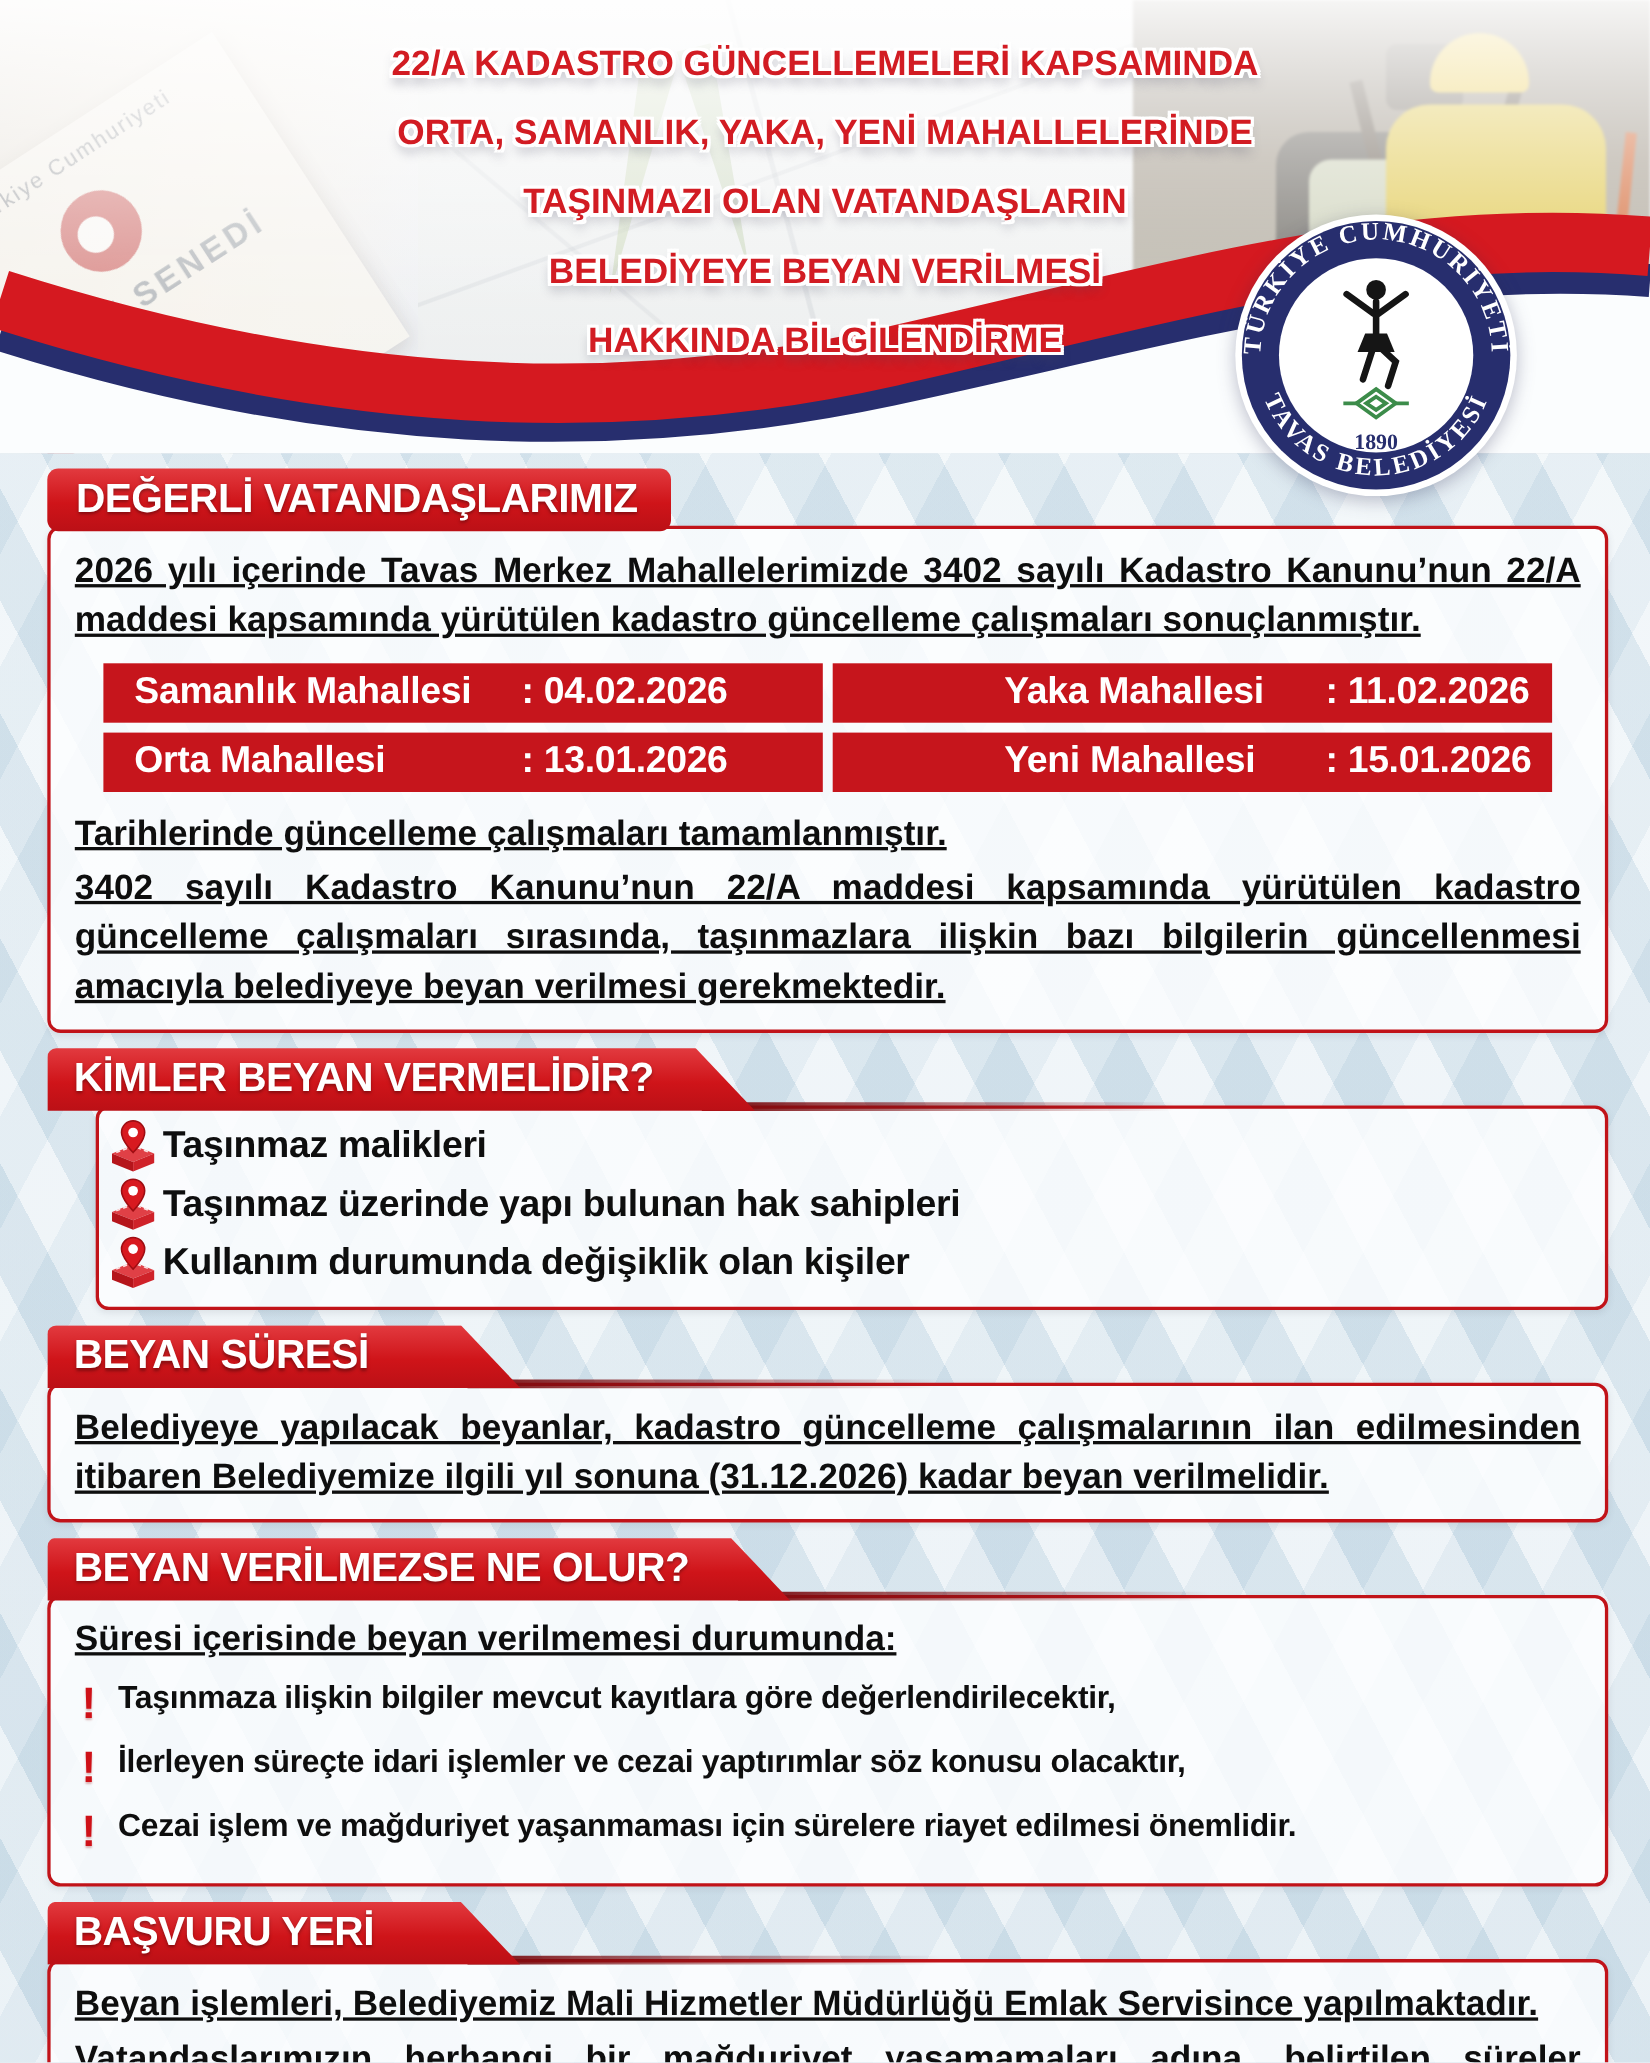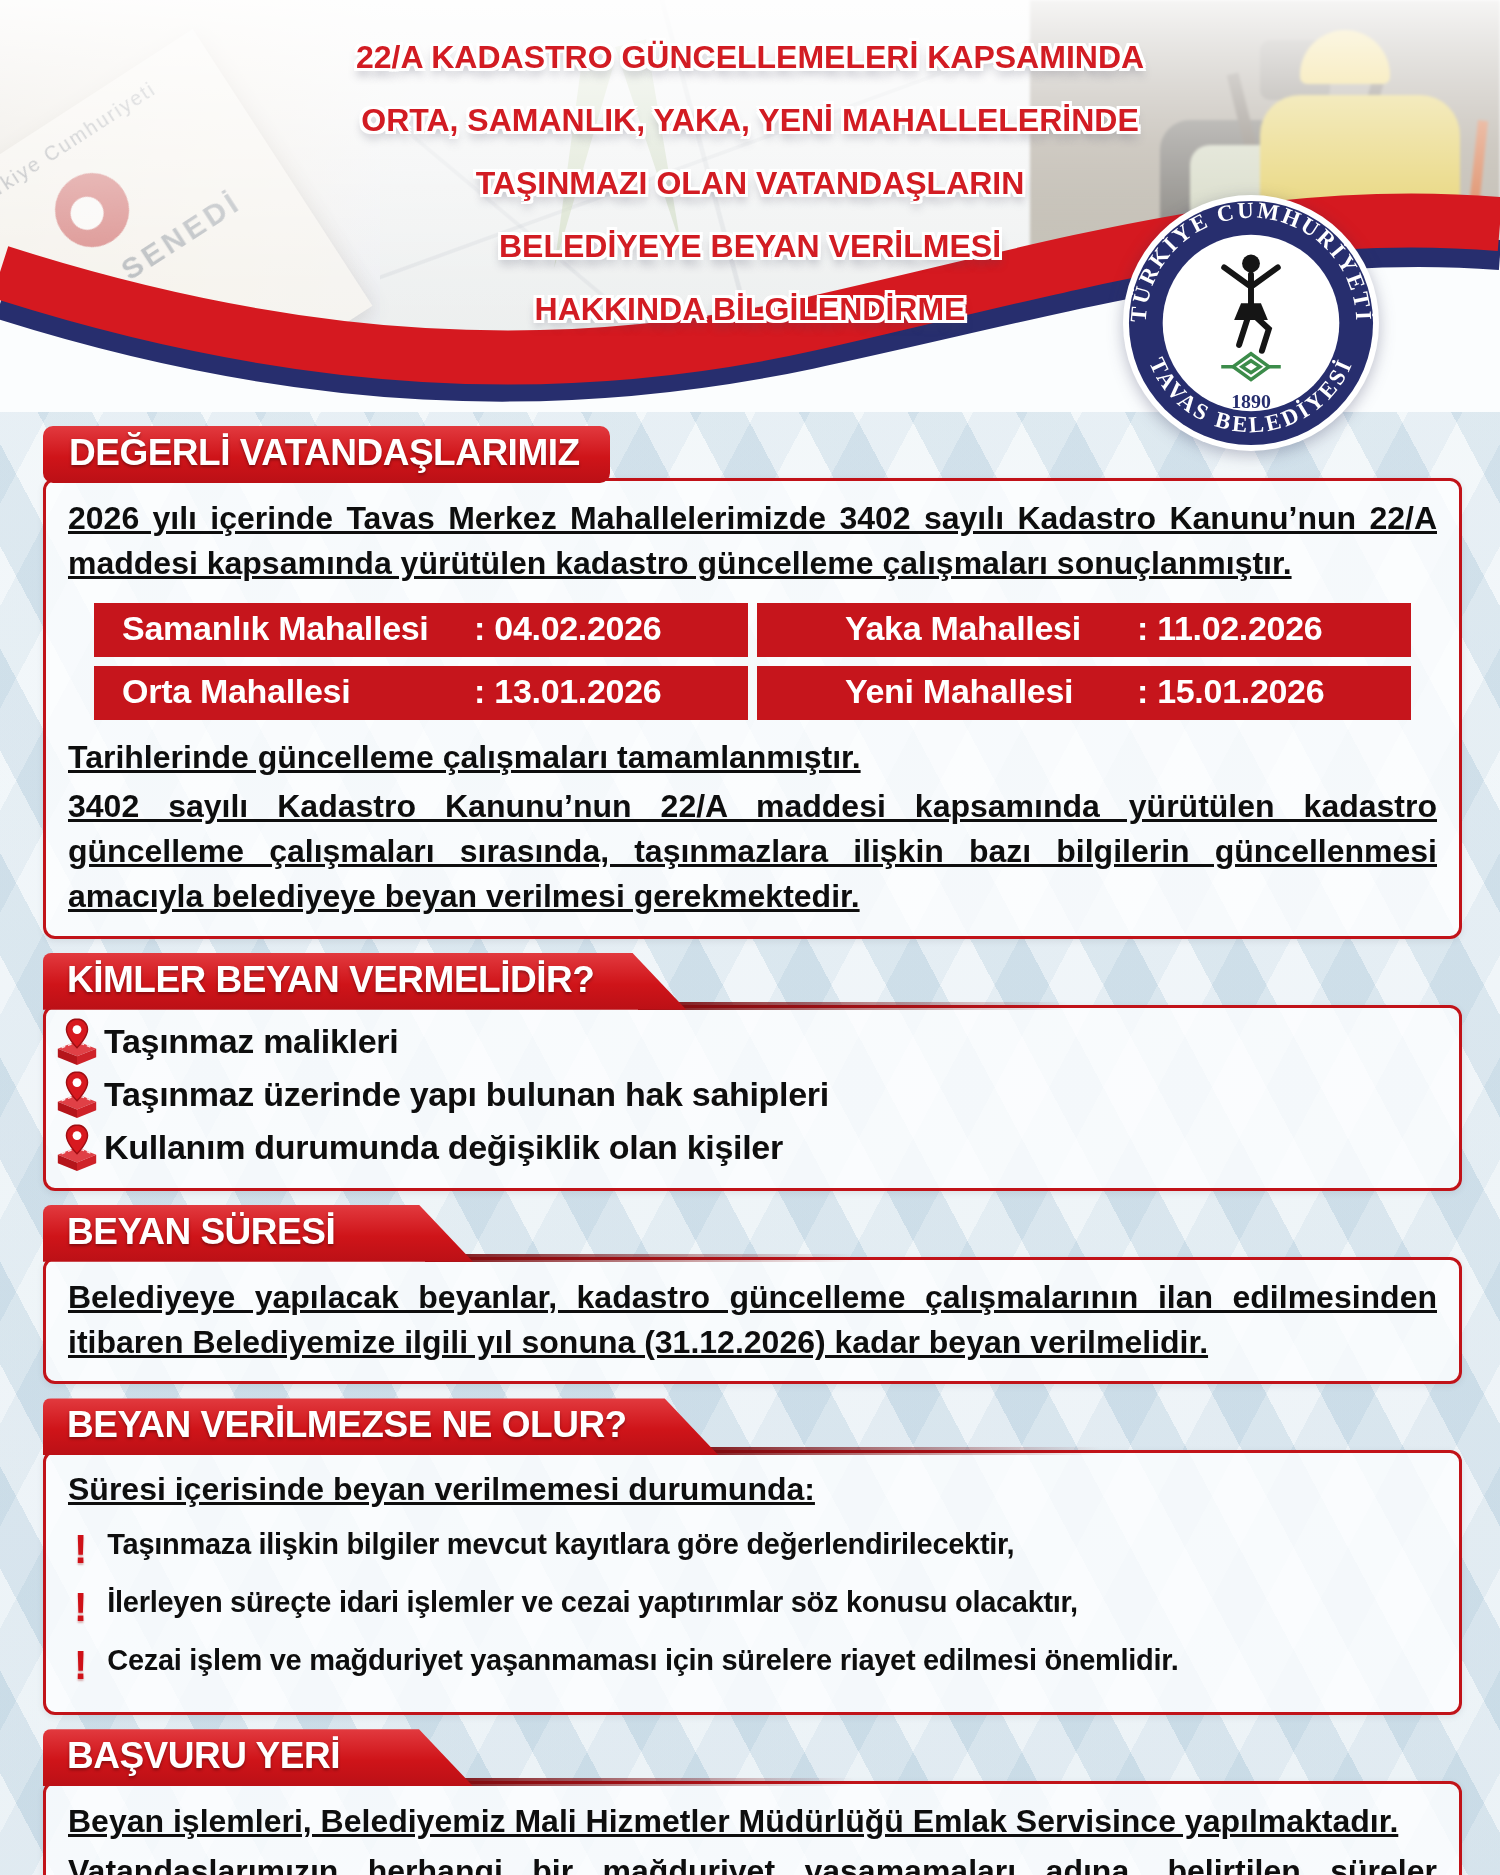--- a/index.html
+++ b/index.html
@@ -90,25 +90,25 @@
   .box p{margin:5px 0;font-size:32px;line-height:1.40;font-weight:700;color:#0e0e0e;
     text-align:justify;text-decoration:underline;}
   .box p.single{text-align:left;}
 
   
   .date-table{width:97.5%;margin:8px auto 6px auto;border-collapse:separate;border-spacing:9px 9px;}
   .date-table td{width:50%;background:#c6151c;color:#fff;padding:6px 0 9px 0;}
   .dcell{display:flex;align-items:baseline;font-size:34px;font-weight:800;letter-spacing:-.3px;white-space:nowrap;}
   .dcell.cl{padding-left:28px;}
   .dcell.cl .nm{width:352px;}
-  .dcell.cr{padding-left:88px;}
+  .dcell.cr{padding-left:112px;margin-left:44px;}
   .dcell.cr .nm{width:292px;}
 
   
-  .box--pins{padding:6px 20px 12px 8px;}
+  .box--pins{padding:6px 20px 12px 8px;margin-left:44px;}
   .pin-item{display:flex;align-items:center;gap:4px;margin:3px 0;}
   .pin-item .txt{font-size:34px;font-weight:700;color:#0e0e0e;letter-spacing:-.3px;}
   .pin-ico{flex:0 0 auto;}
 
   
   .warn-intro{margin:4px 0 14px 0 !important;}
   .warn-item{display:flex;align-items:flex-start;gap:20px;margin:12px 0 12px 6px;}
   .warn-mark{color:#cf1118;font-size:40px;font-weight:800;line-height:1.15;text-shadow:0 2px 2px rgba(150,10,10,.3);}
   .warn-txt{font-size:29px;font-weight:700;color:#0e0e0e;line-height:1.3;letter-spacing:-.3px;}
 </style>

